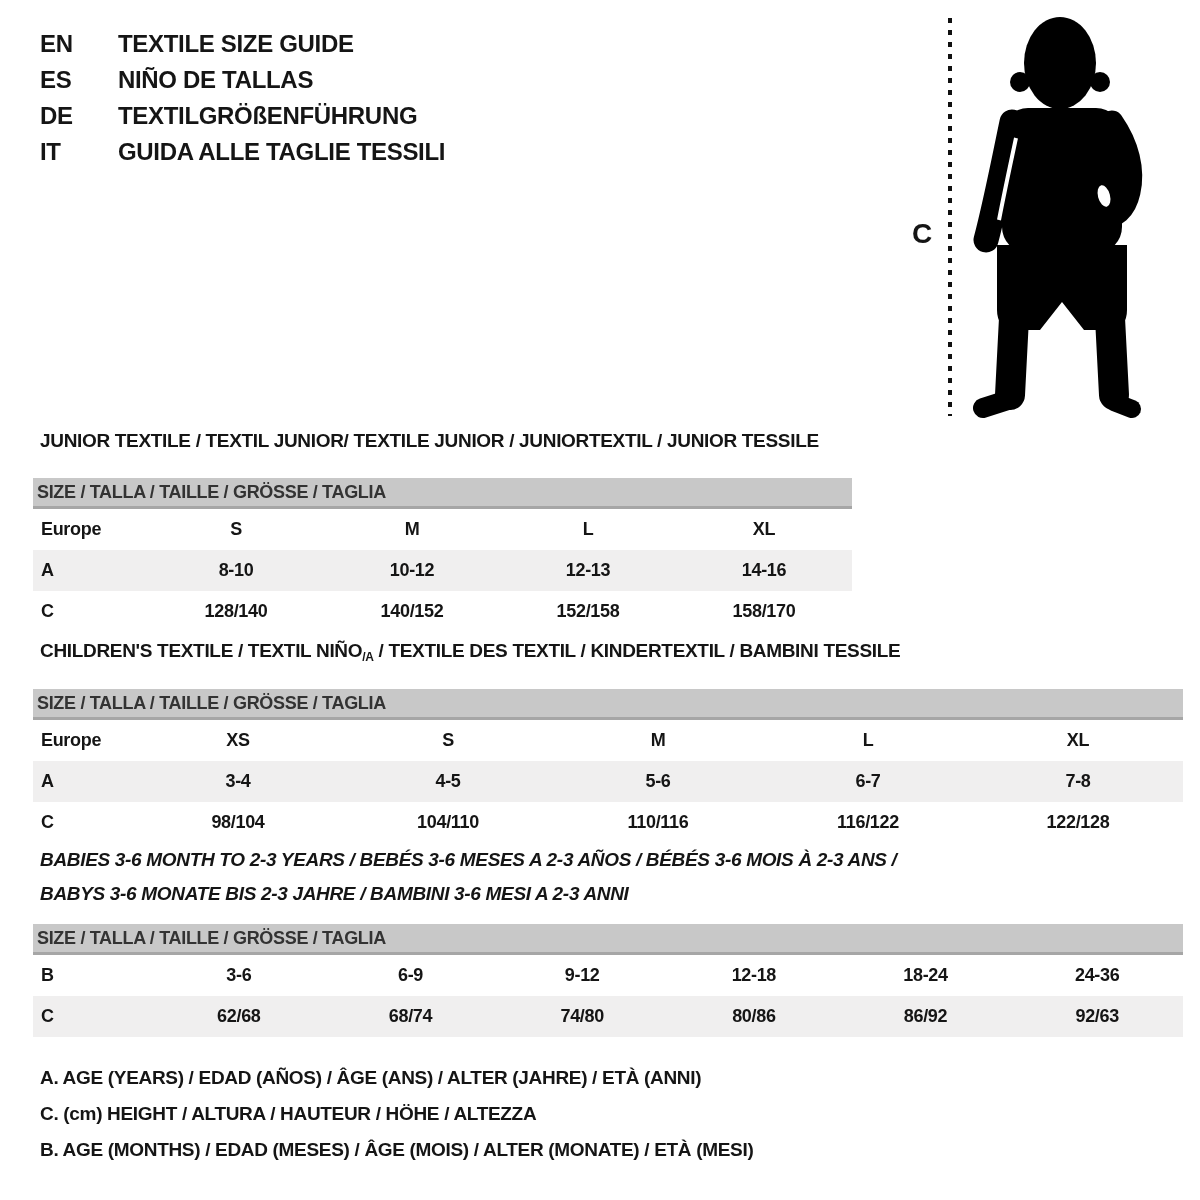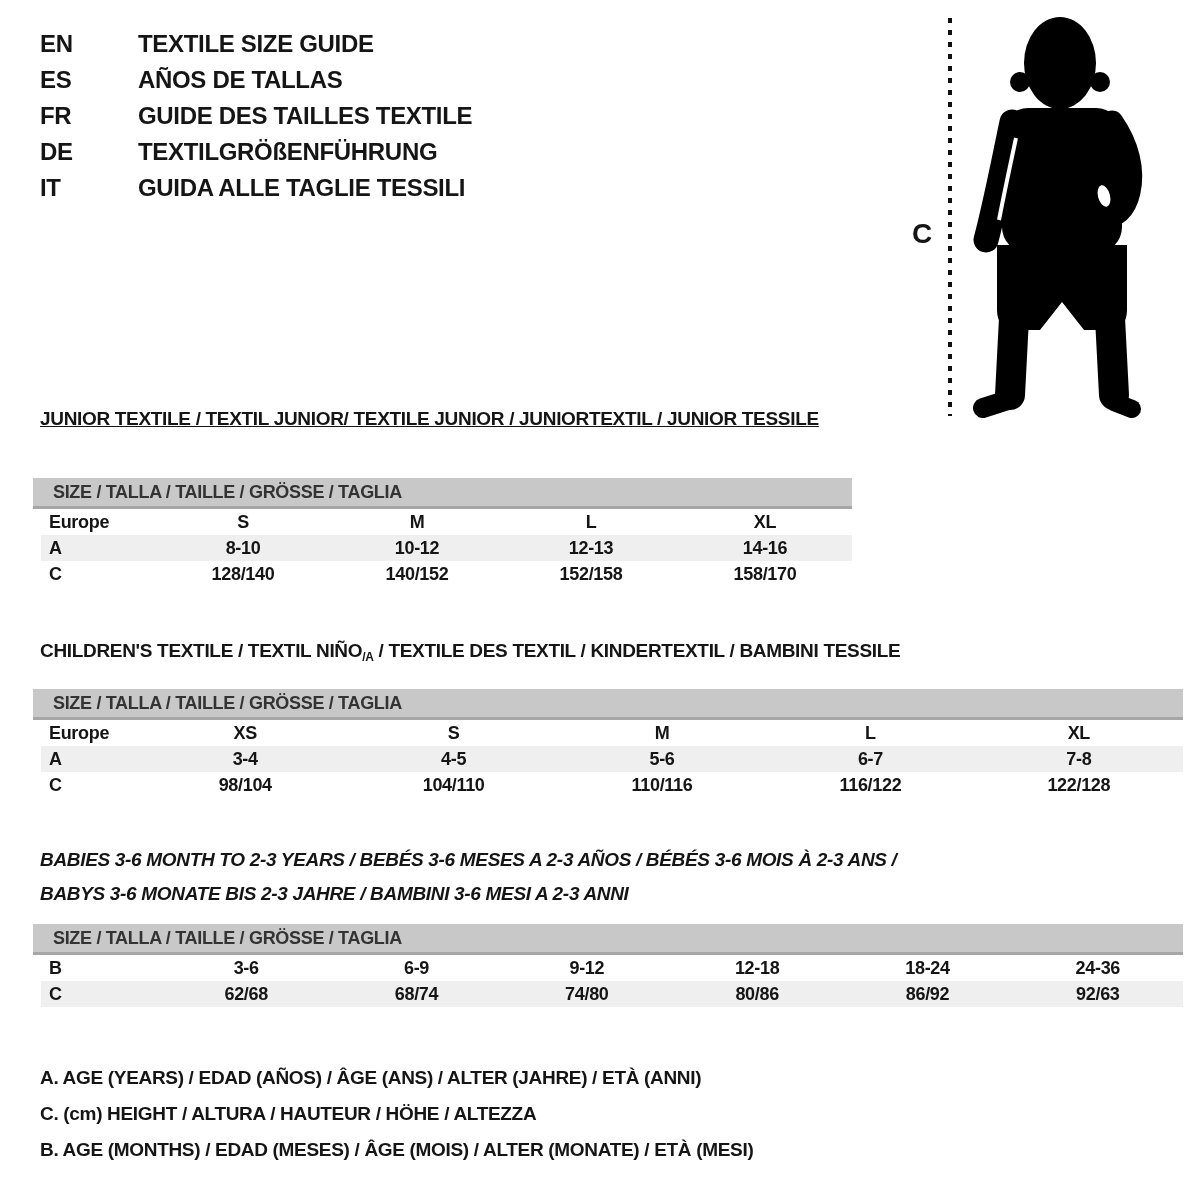--- a/index.html
+++ b/index.html
@@ -12,47 +12,47 @@
     font-weight: bold;
     color: #151515;
     letter-spacing: -0.02em;
     overflow: hidden;
   }
 
   
   .lang-list { position: absolute; left: 40px; top: 22px; }
   .lang-row { display: flex; height: 36px; align-items: flex-end; font-size: 24px; }
   .lang-code { width: 78px; }
-  .lang-label { white-space: nowrap; margin-left: 20px; }
+  .lang-label { white-space: nowrap; }
 
   
   .figure-svg { position: absolute; left: 900px; top: 8px; width: 250px; height: 415px; }
   .figure-svg text { font-family: "Liberation Sans", sans-serif; font-weight: bold; }
 
   
   .section-heading { position: absolute; left: 40px; font-size: 19px; white-space: nowrap; }
-  .h-junior   { top: 408px; text-decoration: underline; }
+  .h-junior   { top: 430px; }
   .h-children { top: 640px; }
   .h-babies   { top: 843px; line-height: 34px; font-style: italic; }
   .sub-txt { font-size: 12px; vertical-align: -4px; }
 
   
   .size-table { position: absolute; left: 33px; }
   .t-junior   { top: 478px; width: 819px; }
   .t-children { top: 689px; width: 1150px; }
   .t-babies   { top: 924px; width: 1150px; }
   .st-header {
     height: 28px; line-height: 28px;
     background: #c8c8c8;
     border-bottom: 3px solid #a6a6a6;
-    padding-left: 20px;
+    padding-left: 4px;
     font-size: 18px;
     color: #333333;
   }
-  .st-row { display: flex; height: 26px; align-items: center; font-size: 18px; margin-left: 8px; }
+  .st-row { display: flex; height: 41px; align-items: center; font-size: 18px; }
   .st-row.shaded { background: #f0efef; }
   .st-row .lbl { padding-left: 8px; box-sizing: border-box; }
   .t-junior   .lbl { width: 115px; }
   .t-children .lbl { width: 100px; }
   .t-babies   .lbl { width: 120px; }
   .st-row .cell { flex: 1; text-align: center; }
 
   
   .legend { position: absolute; left: 40px; top: 1060px; }
   .legend-line { height: 36px; line-height: 36px; font-size: 19px; white-space: nowrap; }
@@ -62,25 +62,21 @@
 
 <div class="page">
 
   <div class="lang-list">
     <div class="lang-row">
       <span class="lang-code">EN</span>
       <span class="lang-label">TEXTILE SIZE GUIDE</span>
     </div>
     <div class="lang-row">
       <span class="lang-code">ES</span>
-      <span class="lang-label">AÑOS DE TALLAS</span>
-    </div>
-    <div class="lang-row">
-      <span class="lang-code">FR</span>
-      <span class="lang-label">GUIDE DES TAILLES TEXTILE</span>
+      <span class="lang-label">NIÑO DE TALLAS</span>
     </div>
     <div class="lang-row">
       <span class="lang-code">DE</span>
       <span class="lang-label">TEXTILGRÖßENFÜHRUNG</span>
     </div>
     <div class="lang-row">
       <span class="lang-code">IT</span>
       <span class="lang-label">GUIDA ALLE TAGLIE TESSILI</span>
     </div>
   </div>

